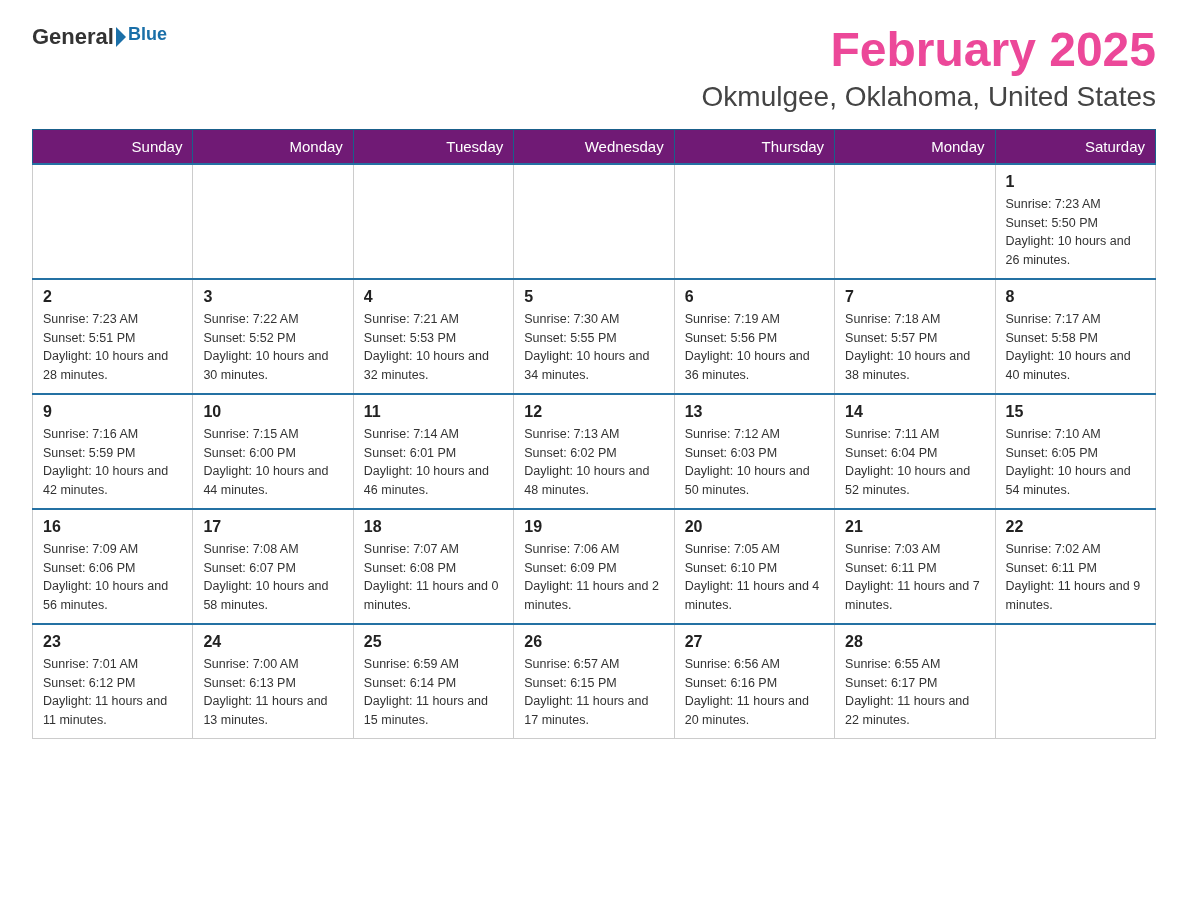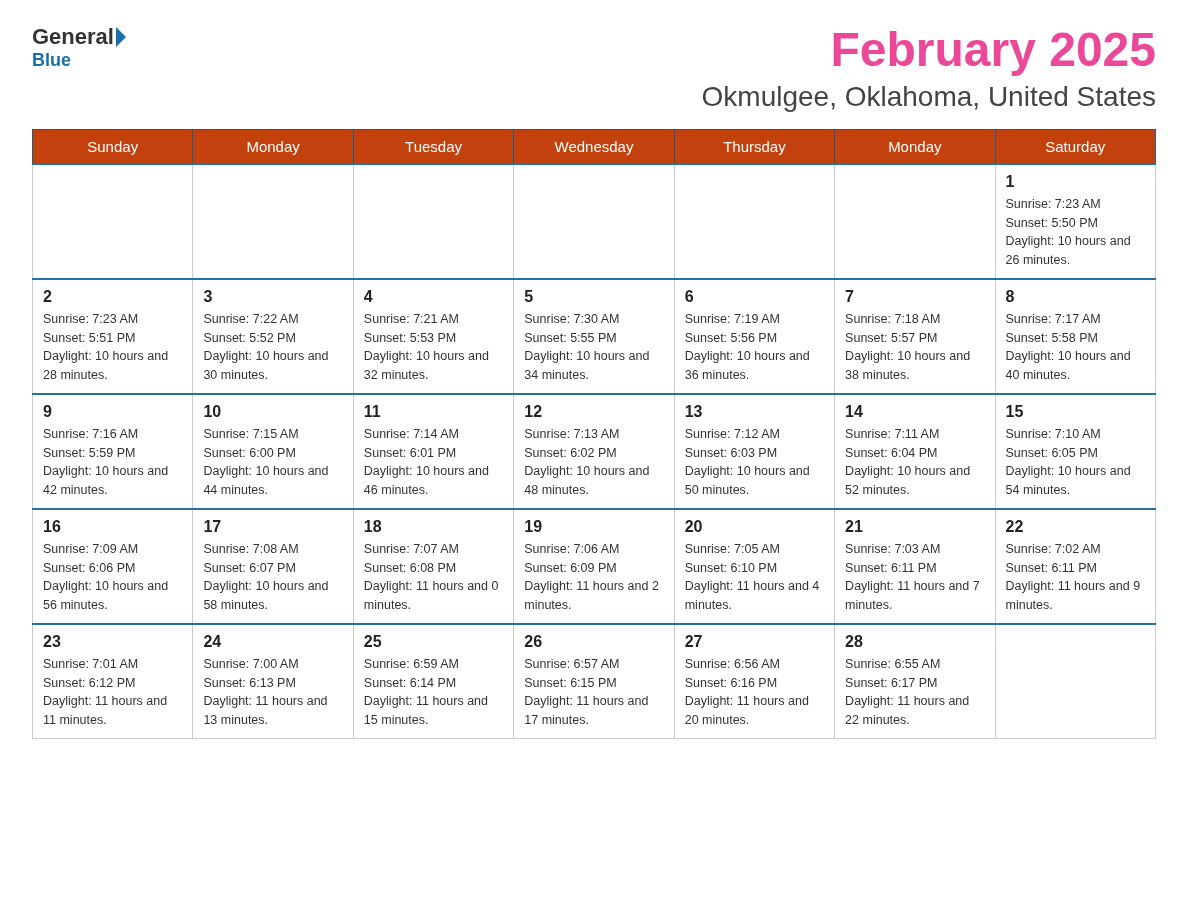--- a/index.html
+++ b/index.html
@@ -11,21 +11,21 @@
       min-height: 918px;
     }
     .header {
       display: flex;
       justify-content: space-between;
       align-items: flex-start;
       margin-bottom: 16px;
     }
     .logo {
       display: flex;
-      flex-direction: column;
+      flex-direction: row;
       align-items: flex-start;
       text-align: right;
     }
     .logo-text {
       display: flex;
       align-items: center;
       font-size: 22px;
       font-weight: bold;
       color: #333;
     }
@@ -52,26 +52,26 @@
       font-size: 28px;
       color: #444;
       margin-top: 4px;
     }
     .calendar {
       width: 100%;
       border-collapse: collapse;
       border: 1px solid #aaa;
     }
     .calendar th {
-      background: #c2410c;
+      background: #701a75;
       color: #fff;
       font-size: 15px;
       font-weight: normal;
       padding: 8px 10px;
-      text-align: center;
+      text-align: right;
       border: 1px solid #1a5f8a;
     }
     .calendar td {
       vertical-align: top;
       padding: 8px 10px;
       border: 1px solid #ccc;
       min-width: 155px;
       height: 110px;
       font-size: 13px;
       color: #333;

